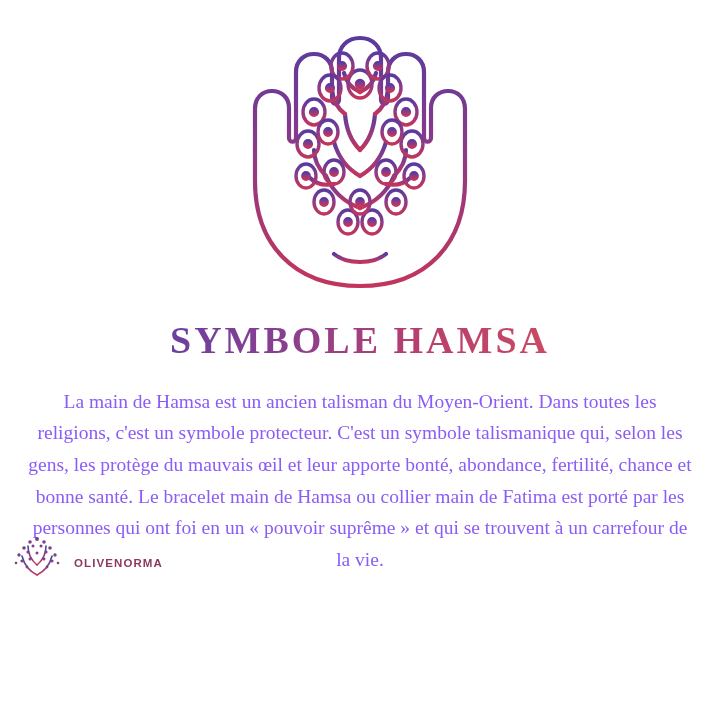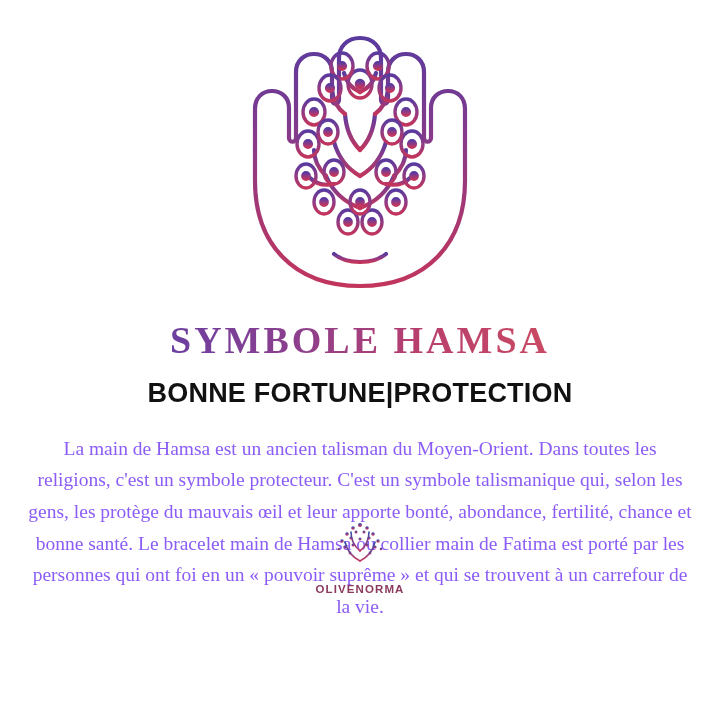--- a/index.html
+++ b/index.html
@@ -75,21 +75,21 @@
     color: #8b5cf6;
   }
 
   
   .brand {
     position: absolute;
     left: 0;
     right: 0;
     bottom: 14px;
     display: flex;
-    flex-direction: column;
+    flex-direction: row;
     align-items: center;
   }
   .brand-mark {
     width: 74px;
     height: 66px;
     display: flex;
     align-items: center;
     justify-content: center;
   }
   .brand-name {
@@ -209,21 +209,20 @@
             <circle cx="142" cy="196" r="3.2" fill="url(#hamsaGrad)"></circle>
           <ellipse cx="130" cy="176" rx="10" ry="12"></ellipse>
             <circle cx="130" cy="176" r="3.2" fill="url(#hamsaGrad)"></circle>
         </g>
       </g>
     </svg>
   </div>
 
   <div class="title">SYMBOLE  HAMSA</div>
 
-  <div class="subtitle">BONNE FORTUNE|PROTECTION</div>
 
   <p class="body-text">La main de Hamsa est un ancien talisman du Moyen-Orient. Dans toutes les religions, c'est un symbole protecteur. C'est un symbole talismanique qui, selon les gens, les protège du mauvais œil et leur apporte bonté, abondance, fertilité, chance et bonne santé. Le bracelet main de Hamsa ou collier main de Fatima est porté par les personnes qui ont foi en un « pouvoir suprême » et qui se trouvent à un carrefour de la vie.</p>
 
   <div class="brand">
     <div class="brand-mark">
       <svg viewBox="0 0 74 66" width="74" height="66" aria-hidden="true">
         <defs>
           <linearGradient id="logoGrad" x1="0" y1="0" x2="0" y2="1">
             <stop offset="0%" stop-color="#2f4ba8"></stop>
             <stop offset="55%" stop-color="#8a3f86"></stop>

